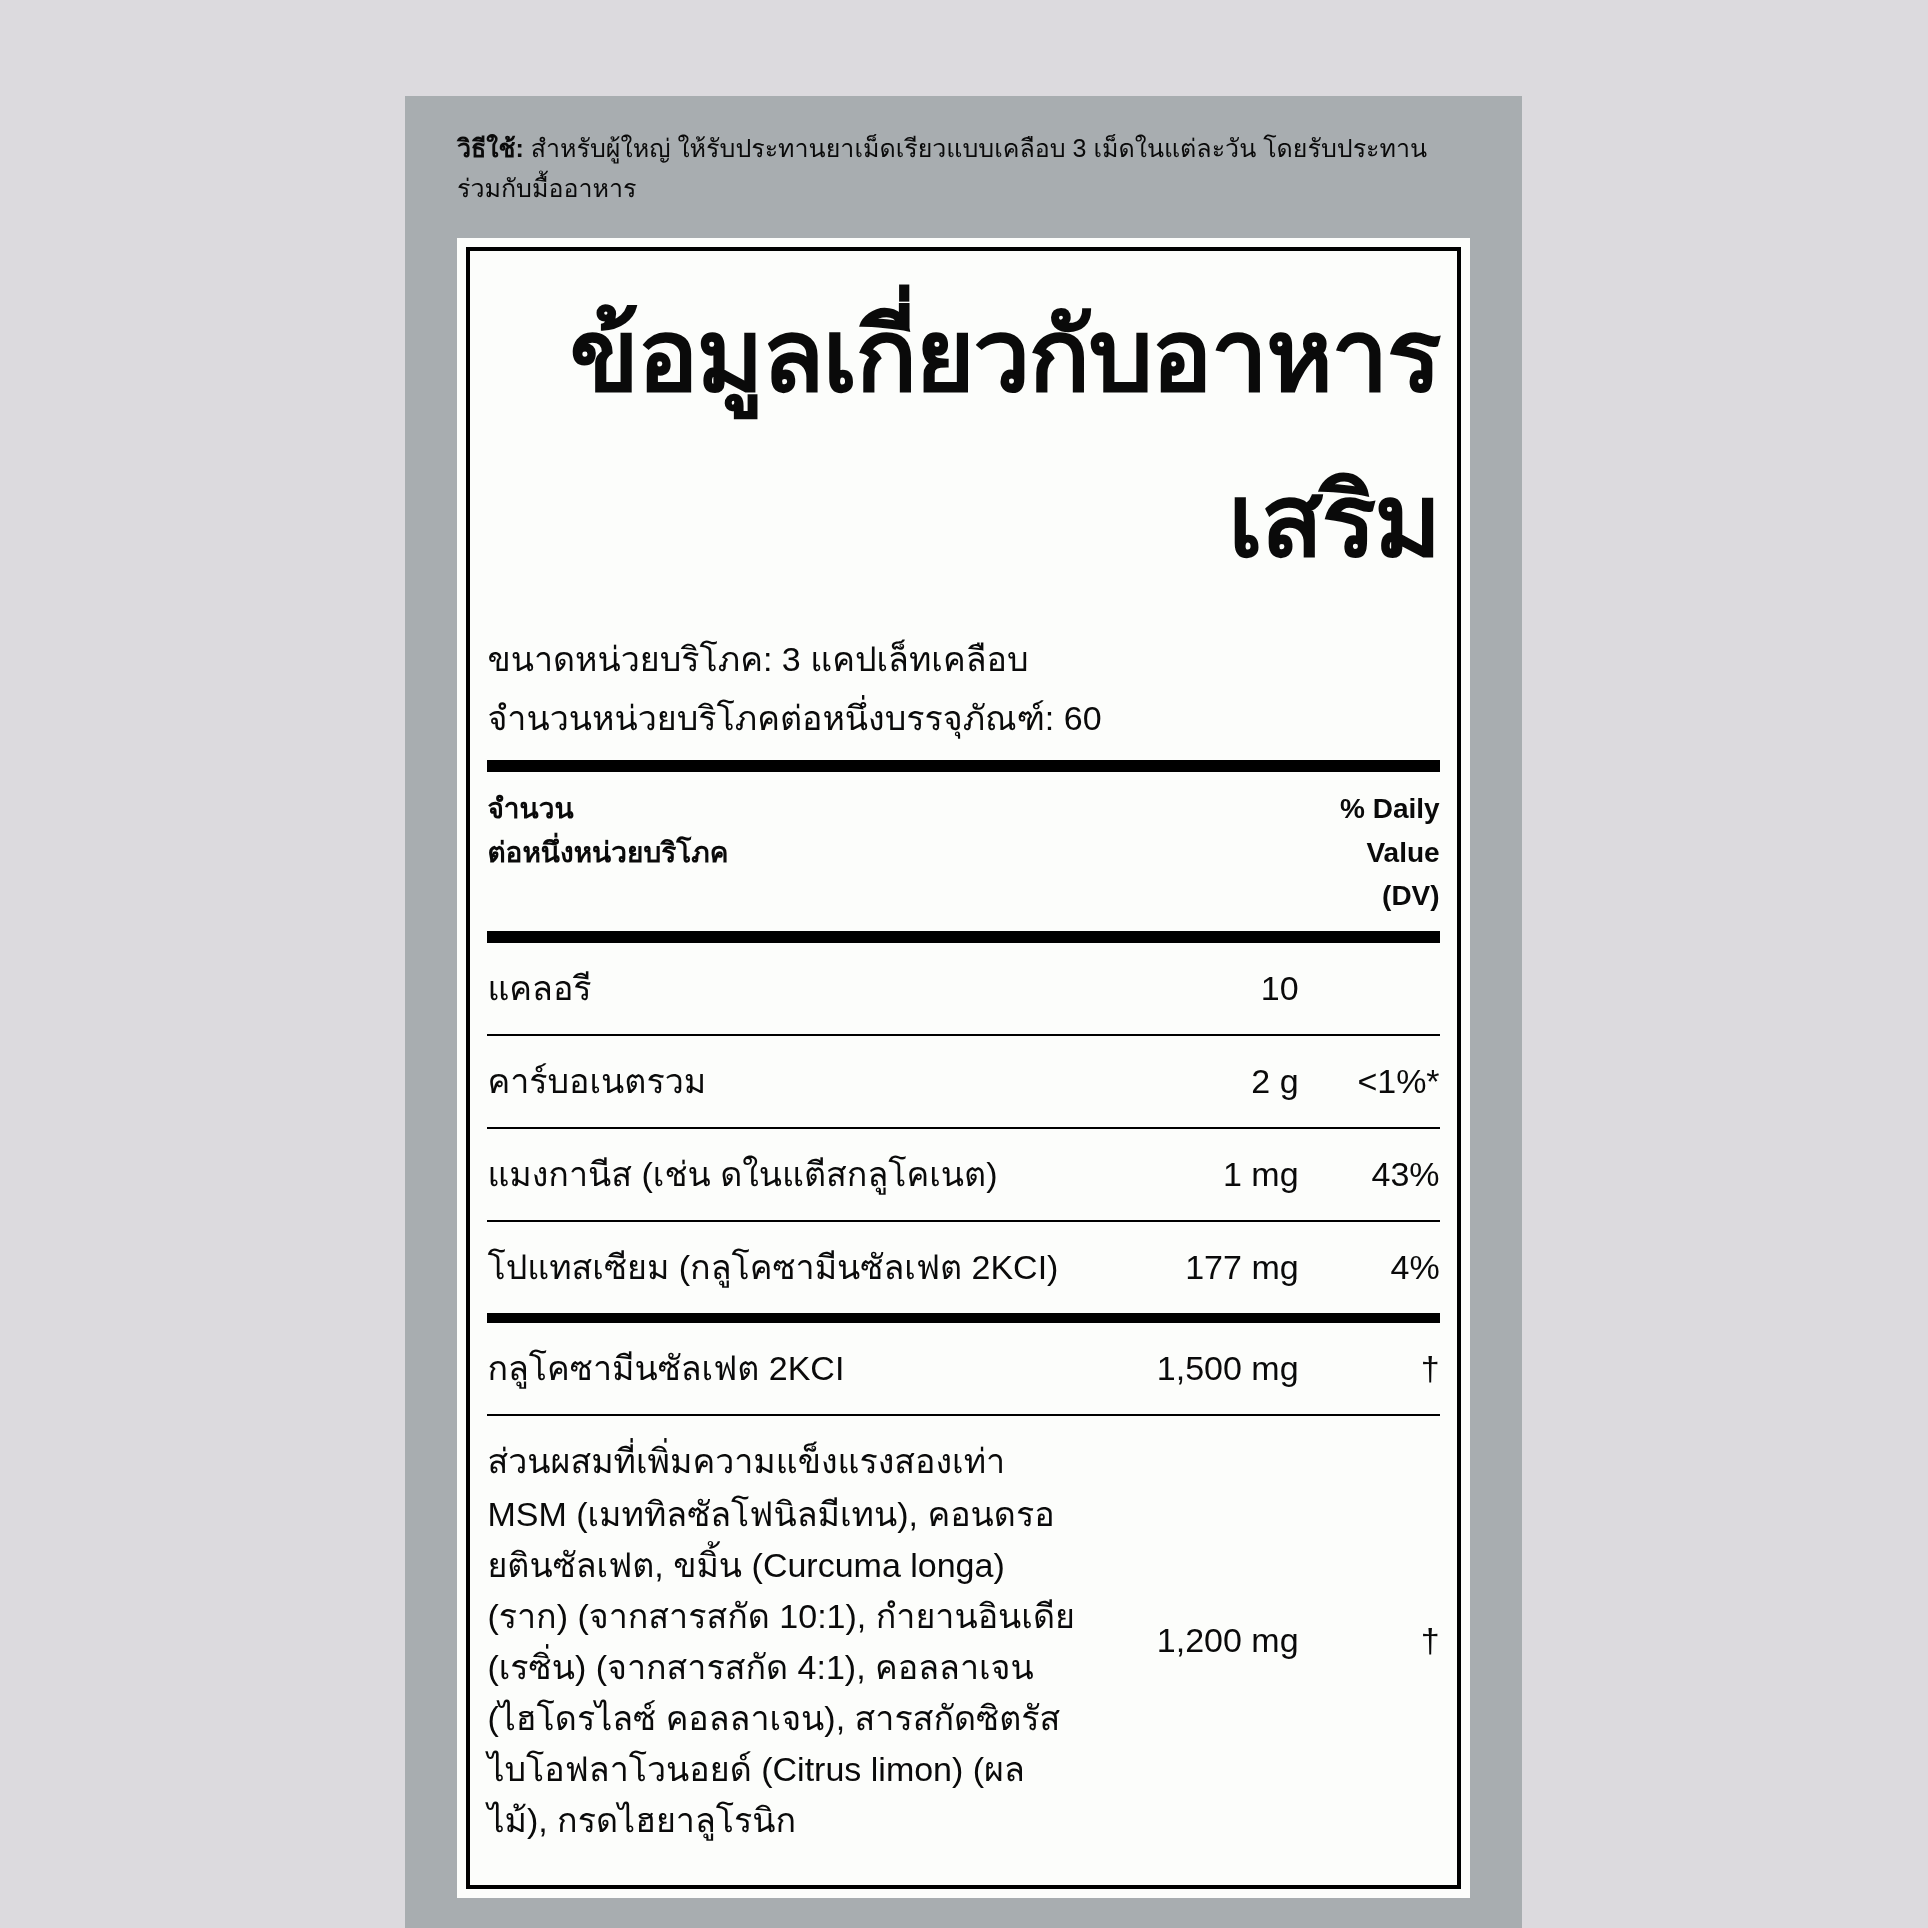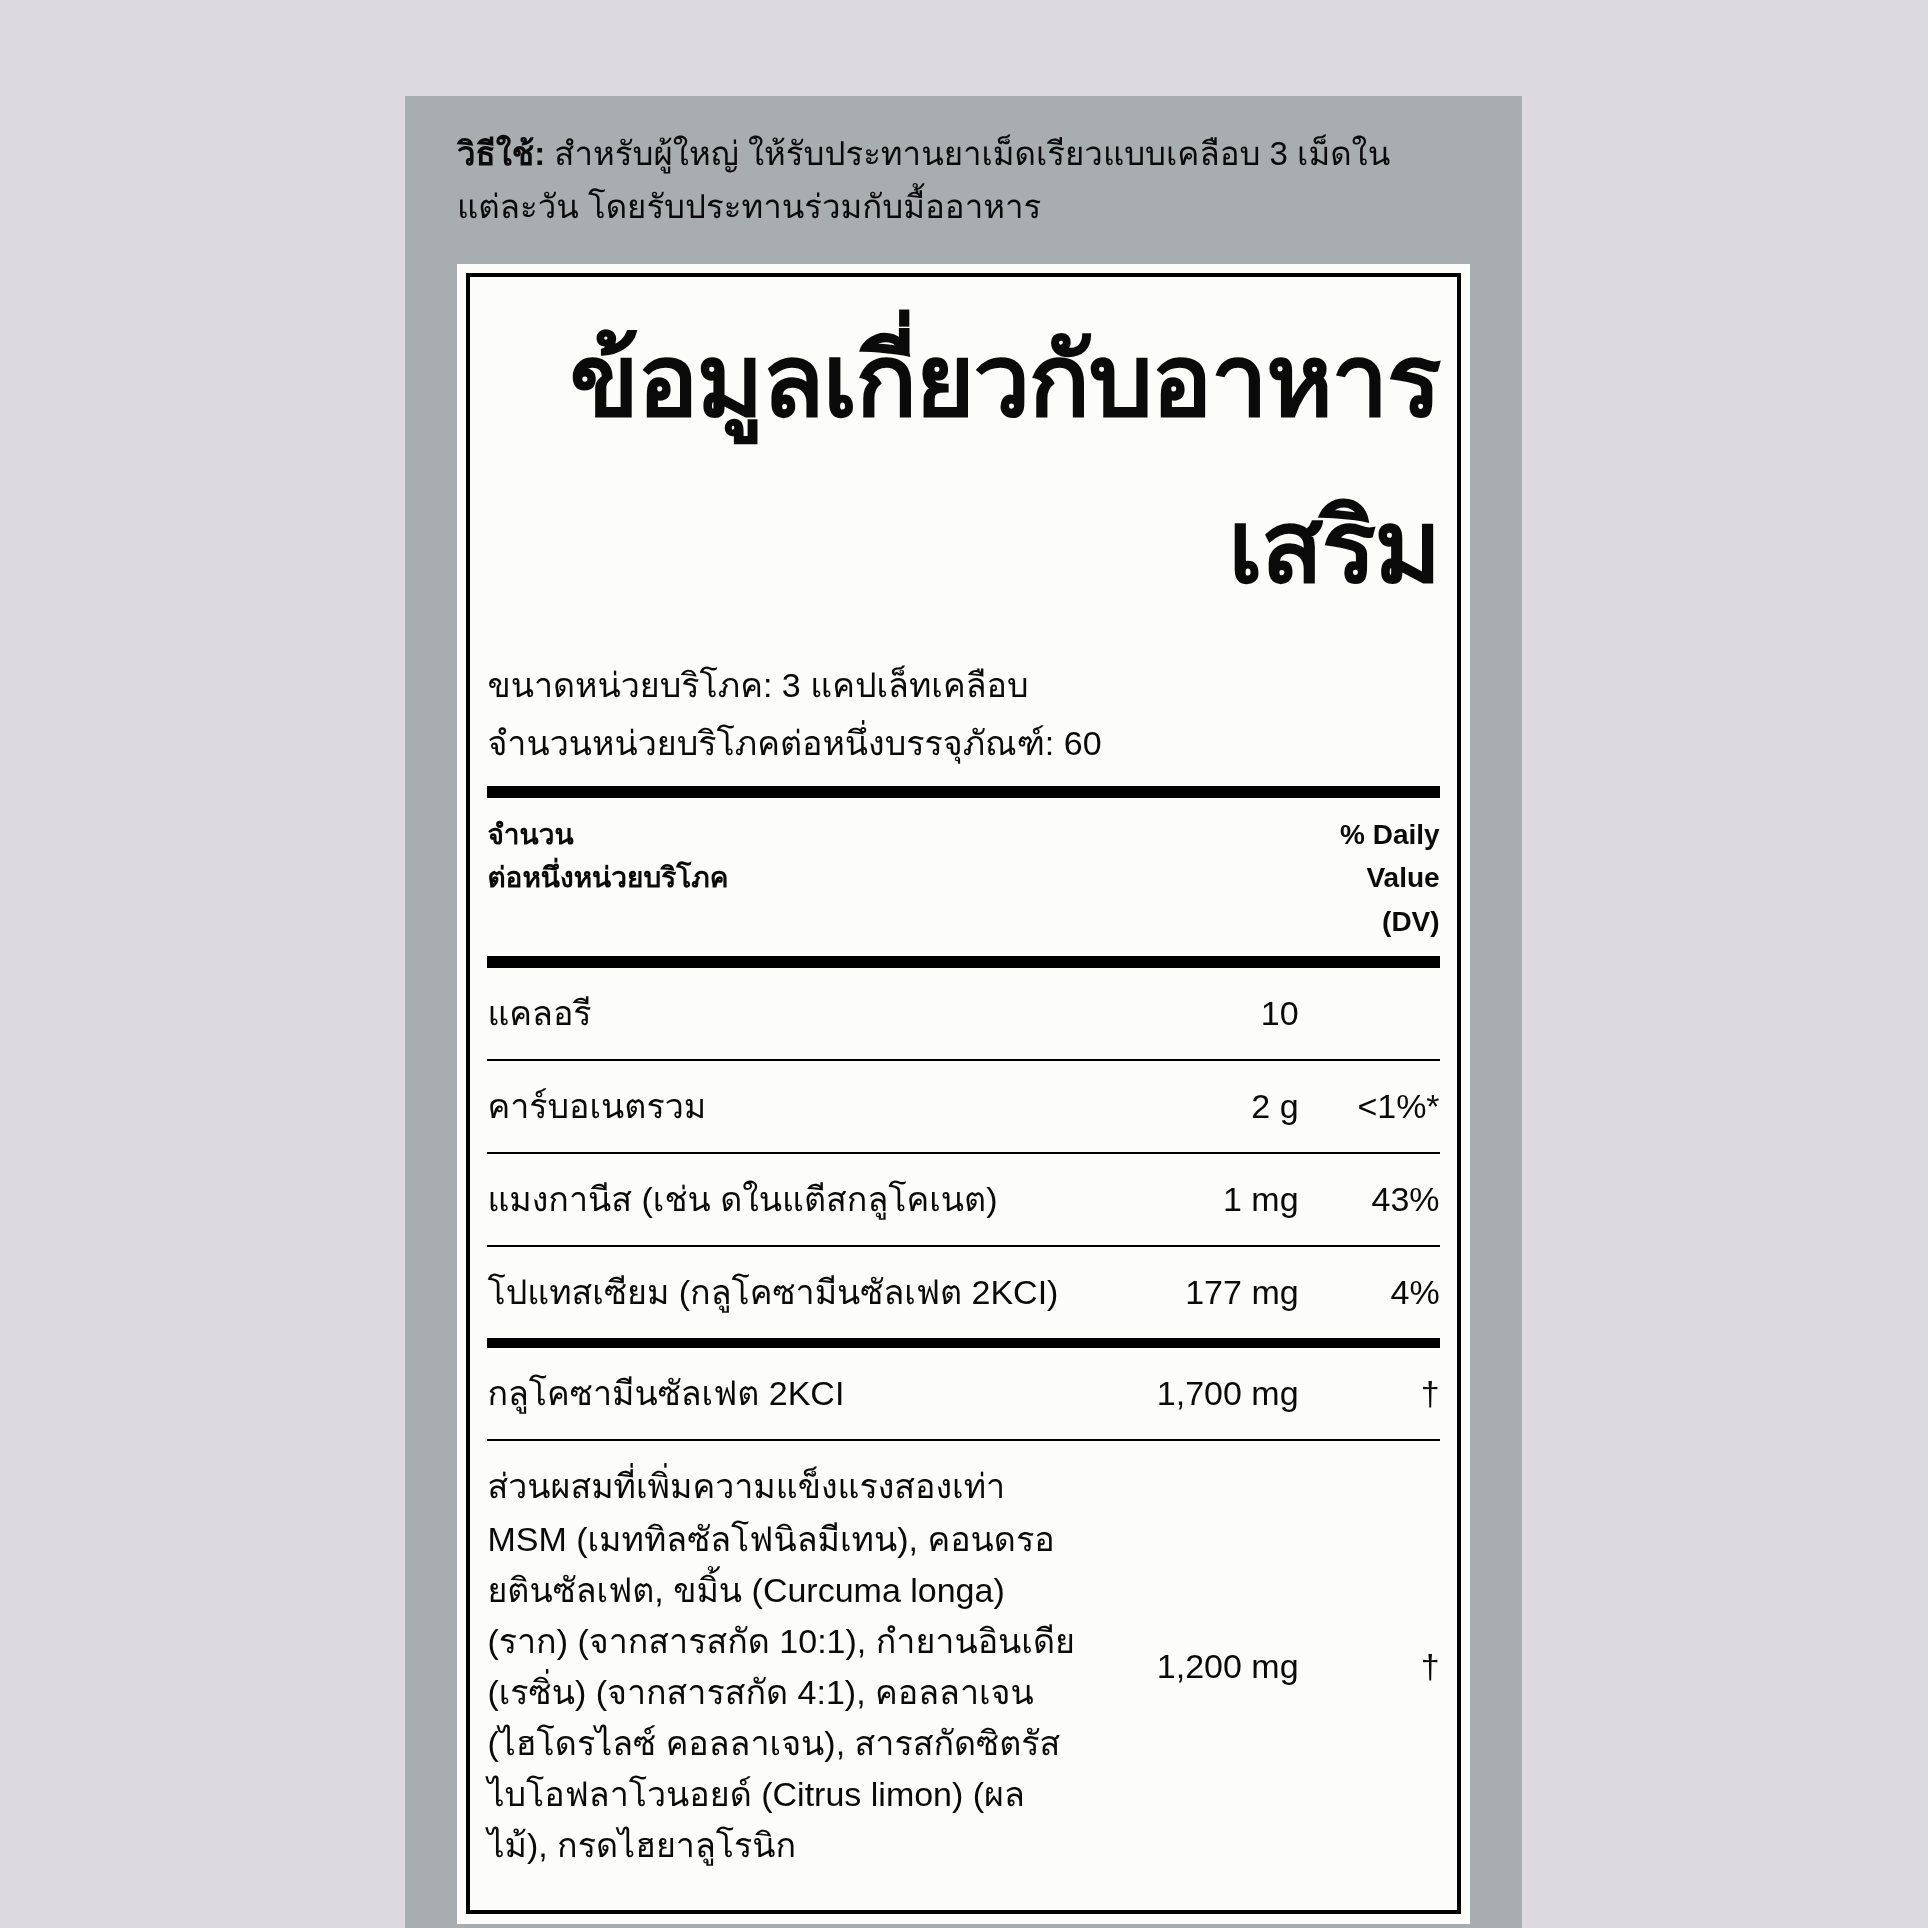--- a/index.html
+++ b/index.html
@@ -10,21 +10,21 @@
     color:#0a0a0a;
     -webkit-font-smoothing:antialiased;
   }
   .label-sheet{
     position:absolute;left:405px;top:96px;width:1117px;min-height:1734px;
     background:#a8adb0;
     box-sizing:border-box;
     padding:32px 52px 38px 52px;
   }
   .directions{
-    font-size:33px;line-height:1.6;margin:0 0 30px 0;
+    font-size:25px;line-height:1.6;margin:0 0 30px 0;
   }
   .directions b{font-weight:700;}
   .white-panel{
     background:#fcfdfb;
     padding:9.4px;
     box-sizing:border-box;
   }
   .facts-box{
     border:4.7px solid #000;
     padding:13px 17px 19px 17px;
@@ -107,21 +107,21 @@
             <div class="cell-amt">1 mg</div>
             <div class="cell-dv">43%</div>
           </div>
           <div class="row thin">
             <div class="cell-name">โปแทสเซียม (กลูโคซามีนซัลเฟต 2KCI)</div>
             <div class="cell-amt">177 mg</div>
             <div class="cell-dv">4%</div>
           </div>
           <div class="row thick">
             <div class="cell-name">กลูโคซามีนซัลเฟต 2KCI</div>
-            <div class="cell-amt">1,700 mg</div>
+            <div class="cell-amt">1,500 mg</div>
             <div class="cell-dv">†</div>
           </div>
           <div class="row thin">
             <div class="cell-name">
               <div>ส่วนผสมที่เพิ่มความแข็งแรงสองเท่า</div>
               <div class="desc">MSM (เมททิลซัลโฟนิลมีเทน), คอนดรอยตินซัลเฟต, ขมิ้น (Curcuma longa) (ราก) (จากสารสกัด 10:1), กำยานอินเดีย (เรซิ่น) (จากสารสกัด 4:1), คอลลาเจน (ไฮโดรไลซ์ คอลลาเจน), สารสกัดซิตรัสไบโอฟลาโวนอยด์ (Citrus limon) (ผลไม้), กรดไฮยาลูโรนิก</div>
             </div>
             <div class="cell-amt">1,200 mg</div>
             <div class="cell-dv">†</div>
           </div>

